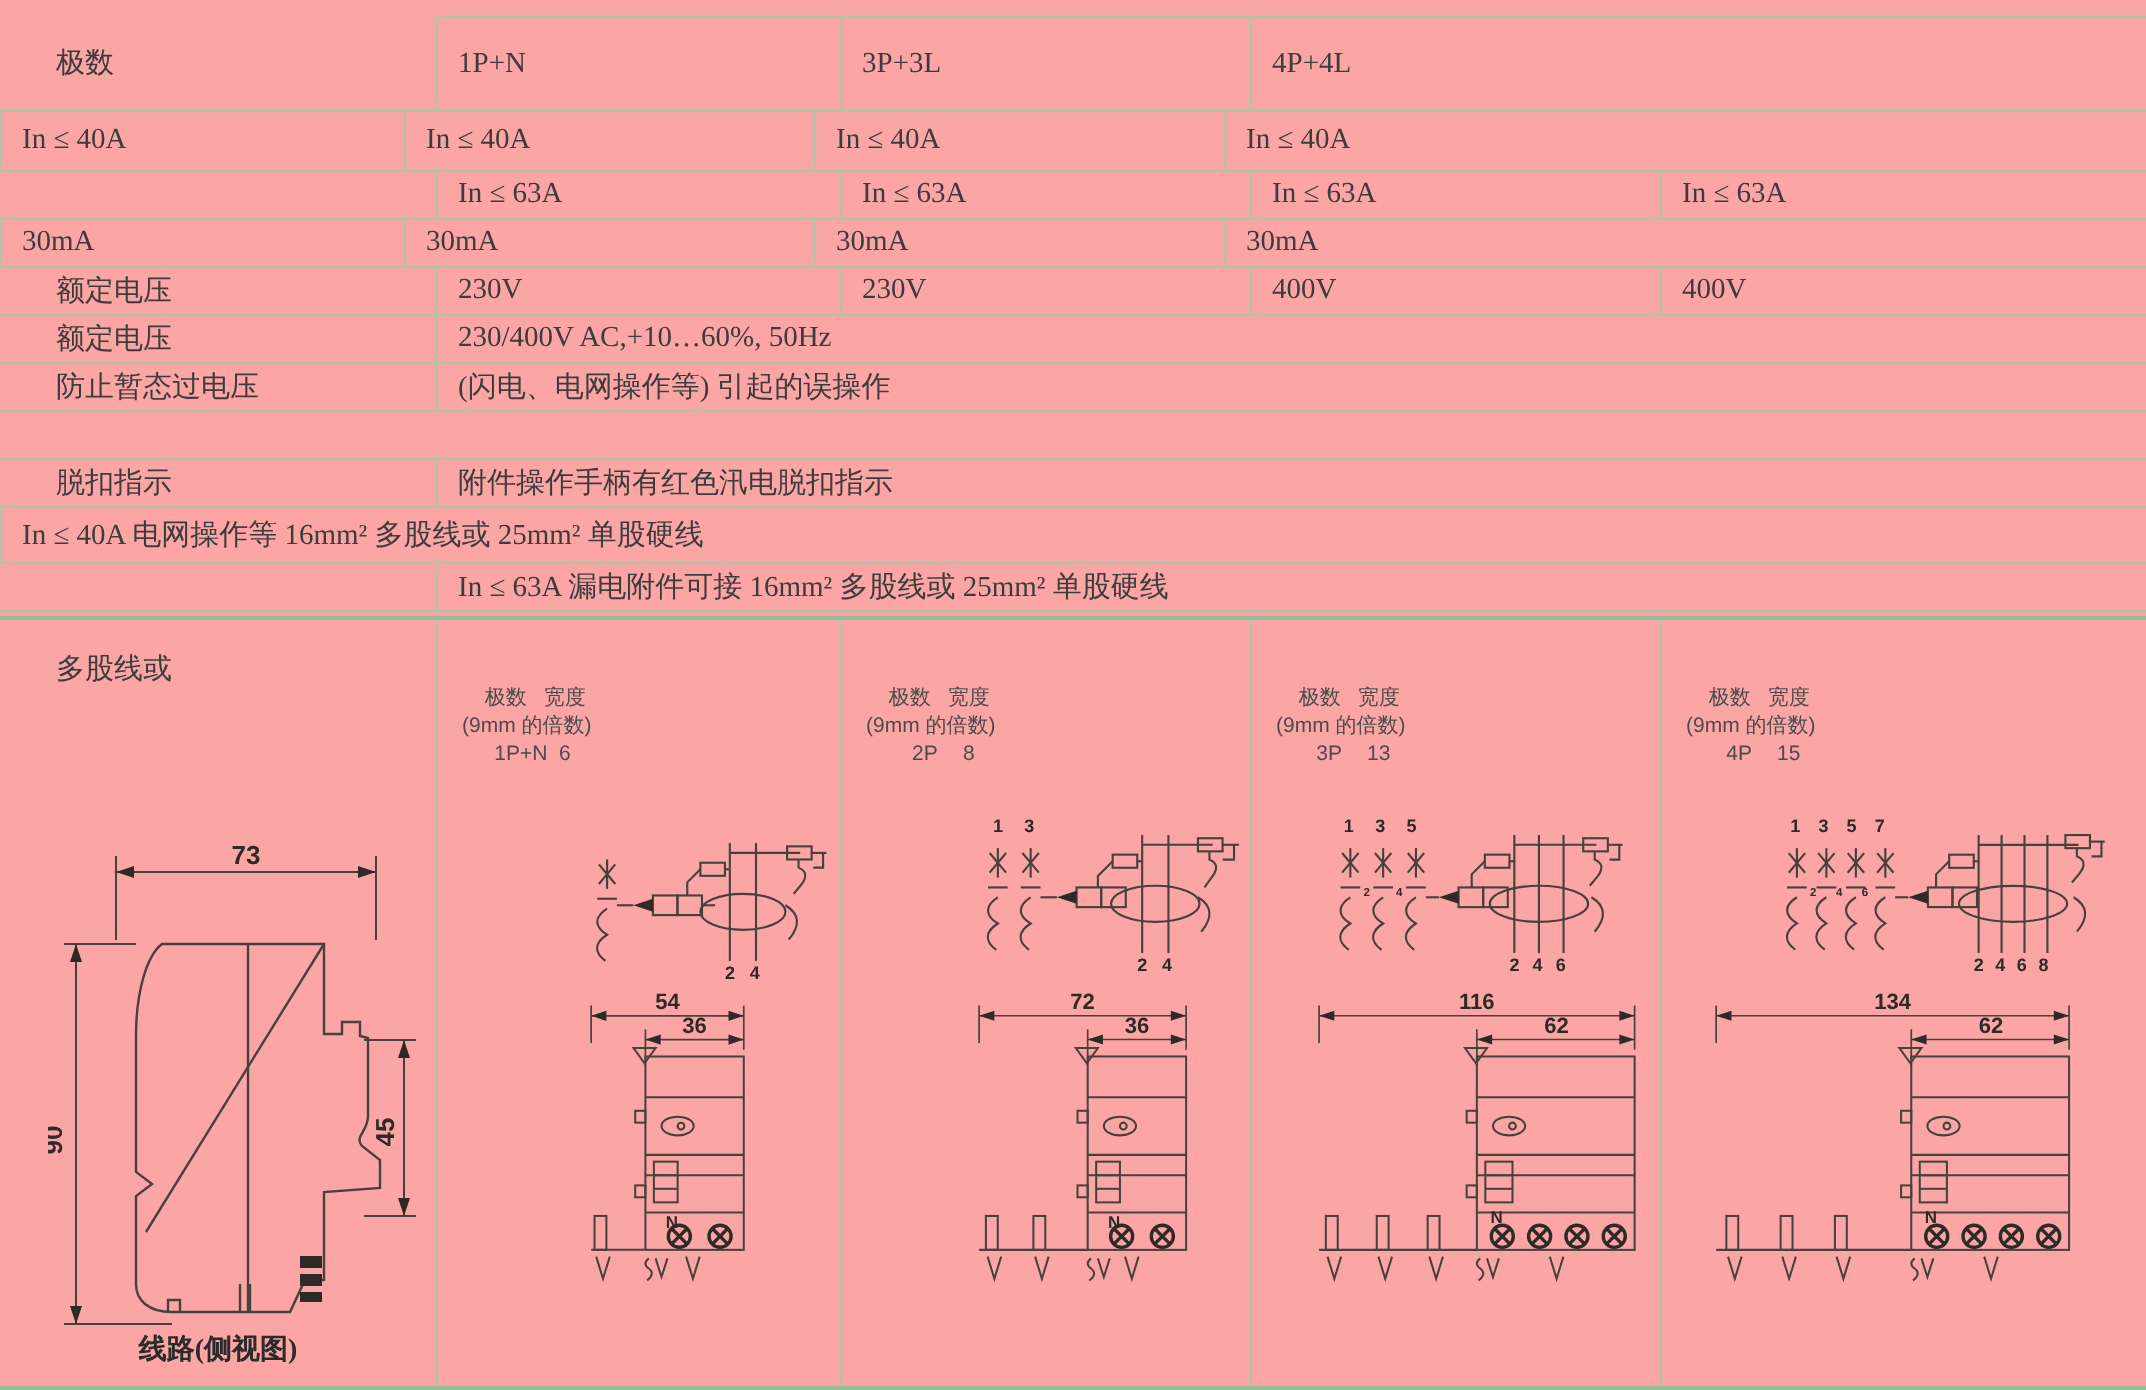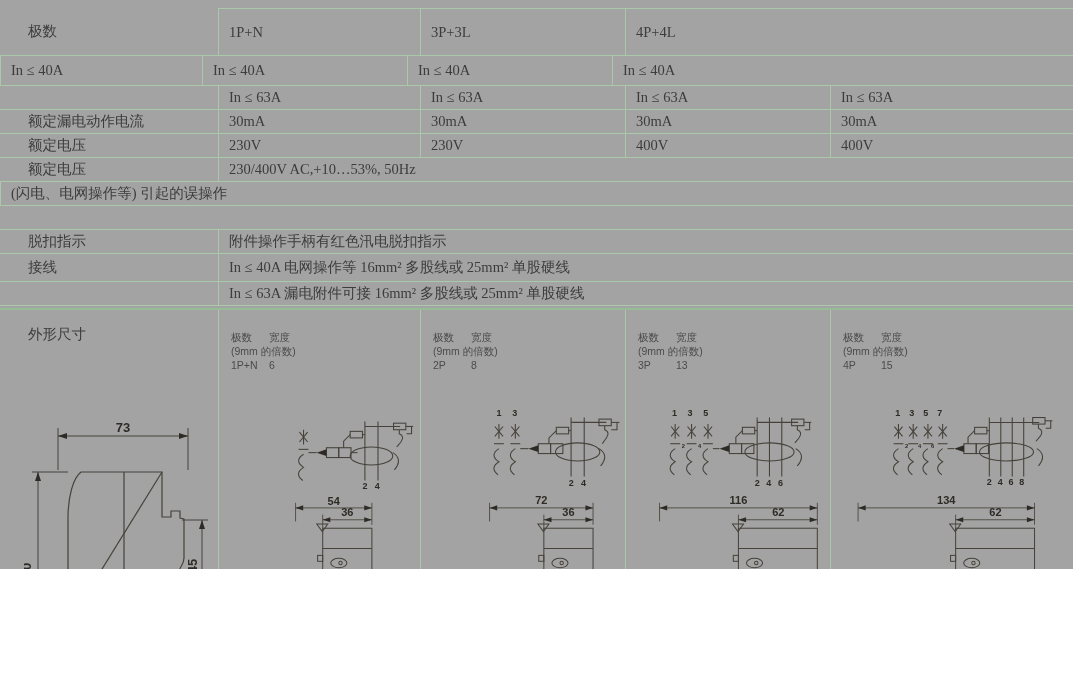--- a/index.html
+++ b/index.html
@@ -3,42 +3,42 @@
 <meta charset="utf-8">
 <style>
   :root{
     --ln:#aac8aa;
     --lnthick:#96bd96;
     --txt:#3c3c3c;
     --draw:#46423b;
   }
   *{margin:0;padding:0;box-sizing:border-box;}
   body{background:#fff;}
-  .page{position:relative;width:1073px;height:569px;background:#a3a3a3;overflow:hidden;
+  .page{position:relative;width:1073px;height:695px;background:#fca5a5;overflow:hidden;
         font-family:"Liberation Serif","DejaVu Serif",serif;color:var(--txt);}
   .spacer-top{height:8px;}
   
   .spec .row{display:flex;border-bottom:1px solid var(--ln);}
   .cell{display:flex;align-items:center;font-size:14.5px;overflow:hidden;white-space:nowrap;}
   .cell.label{width:218px;padding-left:28px;}
   .cell.val{border-left:1px solid var(--ln);padding-left:10px;}
   .c1{width:202px;}.c2{width:205px;}.c3{width:205px;}.c4{flex:1;}
   .cell.spanv{flex:1;border-left:1px solid var(--ln);padding-left:10px;}
   .row.hdr .val{border-top:1px solid var(--ln);}
   
   .dims{display:flex;border-top:2px solid var(--lnthick);border-bottom:2px solid var(--lnthick);
         height:387px;margin-top:2px;}
   .dcol{position:relative;height:100%;}
   .dcol.d0{width:218px;}
   .dcol.d1{width:202px;border-left:1px solid var(--ln);}
   .dcol.d2{width:205px;border-left:1px solid var(--ln);}
   .dcol.d3{width:205px;border-left:1px solid var(--ln);}
   .dcol.d4{flex:1;border-left:1px solid var(--ln);}
   .section-label{position:absolute;left:28px;top:15px;font-size:14.5px;}
-  .wt{position:absolute;left:12px;top:20px;font:10.5px "Liberation Sans","DejaVu Sans",sans-serif;color:#4b4b4b;line-height:1.35;}
+  .wt{position:absolute;left:12px;top:32px;font:10.5px "Liberation Sans","DejaVu Sans",sans-serif;color:#4b4b4b;line-height:1.35;text-align:center;}
   .wt .k{display:inline-block;width:38px;}
   .wt-note{}
   .caption{position:absolute;left:0;top:356px;width:218px;text-align:center;
            font-size:14px;font-weight:bold;color:#2b2b2b;}
   .schem{position:absolute;}
   .front{position:absolute;}
   .sideview{position:absolute;left:24px;top:110px;}
   text.dim{font:bold 13px "Liberation Sans","DejaVu Sans",sans-serif;fill:#2e2b26;}
   text.term{font:bold 11px "Liberation Sans","DejaVu Sans",sans-serif;fill:#2e2b26;}
   text.termsm{font:bold 7px "Liberation Sans","DejaVu Sans",sans-serif;fill:#2e2b26;}
@@ -64,60 +64,59 @@
       <div class="cell val c4">In ≤ 40A</div>
     </div>
     <div class="row" style="height:24px">
       <div class="cell label"></div>
       <div class="cell val c1">In ≤ 63A</div>
       <div class="cell val c2">In ≤ 63A</div>
       <div class="cell val c3">In ≤ 63A</div>
       <div class="cell val c4">In ≤ 63A</div>
     </div>
     <div class="row" style="height:24px">
-      <div class="cell label">额定漏电动作电流</div>
       <div class="cell val c1">30mA</div>
       <div class="cell val c2">30mA</div>
       <div class="cell val c3">30mA</div>
       <div class="cell val c4">30mA</div>
     </div>
     <div class="row" style="height:24px">
       <div class="cell label">额定电压</div>
       <div class="cell val c1">230V</div>
       <div class="cell val c2">230V</div>
       <div class="cell val c3">400V</div>
       <div class="cell val c4">400V</div>
     </div>
     <div class="row" style="height:24px">
       <div class="cell label">额定电压</div>
-      <div class="cell spanv">230/400V  AC,+10…53%, 50Hz</div>
-    </div>
-    <div class="row" style="height:24px">
+      <div class="cell spanv">230/400V  AC,+10…60%, 50Hz</div>
+    </div>
+    <div class="row" style="height:24px">
+      <div class="cell label">防止暂态过电压</div>
       <div class="cell spanv">(闪电、电网操作等) 引起的误操作</div>
     </div>
     <div class="row" style="height:24px">
     </div>
     <div class="row" style="height:24px">
       <div class="cell label">脱扣指示</div>
       <div class="cell spanv">附件操作手柄有红色汛电脱扣指示</div>
     </div>
     <div class="row" style="height:28px">
-      <div class="cell label">接线</div>
       <div class="cell spanv">In ≤ 40A 电网操作等 16mm² 多股线或 25mm² 单股硬线</div>
     </div>
     <div class="row" style="height:24px">
       <div class="cell label"></div>
       <div class="cell spanv">In ≤ 63A 漏电附件可接 16mm² 多股线或 25mm² 单股硬线</div>
     </div>
   </div>
 
   <div class="dims">
 
     <div class="dcol d0">
-      <div class="section-label">外形尺寸</div>
+      <div class="section-label">多股线或</div>
       <svg class="sideview" width="190" height="245" viewBox="0 0 190 245">
         <g stroke="#46423b" fill="none" stroke-width="1.2">
           <path d="M57,52 H138 V97 H147 V91 H156 V98 L160,99 V138 C160,146 153,148 157,153 L166,160 V174 L138,176 V220 L128,221 L121,236 H62 C50,236 44,230 44,222 V178 L52,172 L44,166 V98 C44,77 49,58 57,52 Z"></path>
           <line x1="138" y1="52" x2="49" y2="196"></line>
           <line x1="100" y1="52" x2="100" y2="236"></line>
           <line x1="96" y1="222" x2="96" y2="236"></line>
           <line x1="101" y1="222" x2="101" y2="236"></line>
           <path d="M60,236 v-6 h6 v6"></path>
         </g>
         <g fill="#2e2b26" stroke="none">
@@ -141,20 +140,21 @@
             <path d="M164,16 l-9,-3 v6 z"></path>
           <path d="M14,52 l-3,9 h6 z"></path>
             <path d="M14,242 l-3,-9 h6 z"></path>
           <path d="M178,100 l-3,9 h6 z"></path>
             <path d="M178,188 l-3,-9 h6 z"></path>
         </g>
         <text class="dim" x="99" y="12" text-anchor="middle">73</text>
         <text class="dim" x="7" y="150" text-anchor="middle" transform="rotate(-90 7 150)">90</text>
         <text class="dim" x="173" y="146" text-anchor="middle" transform="rotate(-90 173 146)">45</text>
       </svg>
+      <div class="caption">线路(侧视图)</div>
     </div>
 
     <div class="dcol d1">
       <div class="wt">
         <div><span class="k">极数</span><span>宽度</span></div>
         <div class="wt-note">(9mm 的倍数)</div>
         <div><span class="k">1P+N</span><span>6</span></div>
       </div>
       <svg class="schem" style="left:60px;top:100px" width="135" height="82" viewBox="0 0 165 100">
         <g stroke="#46423b" fill="none" stroke-width="1.3">

